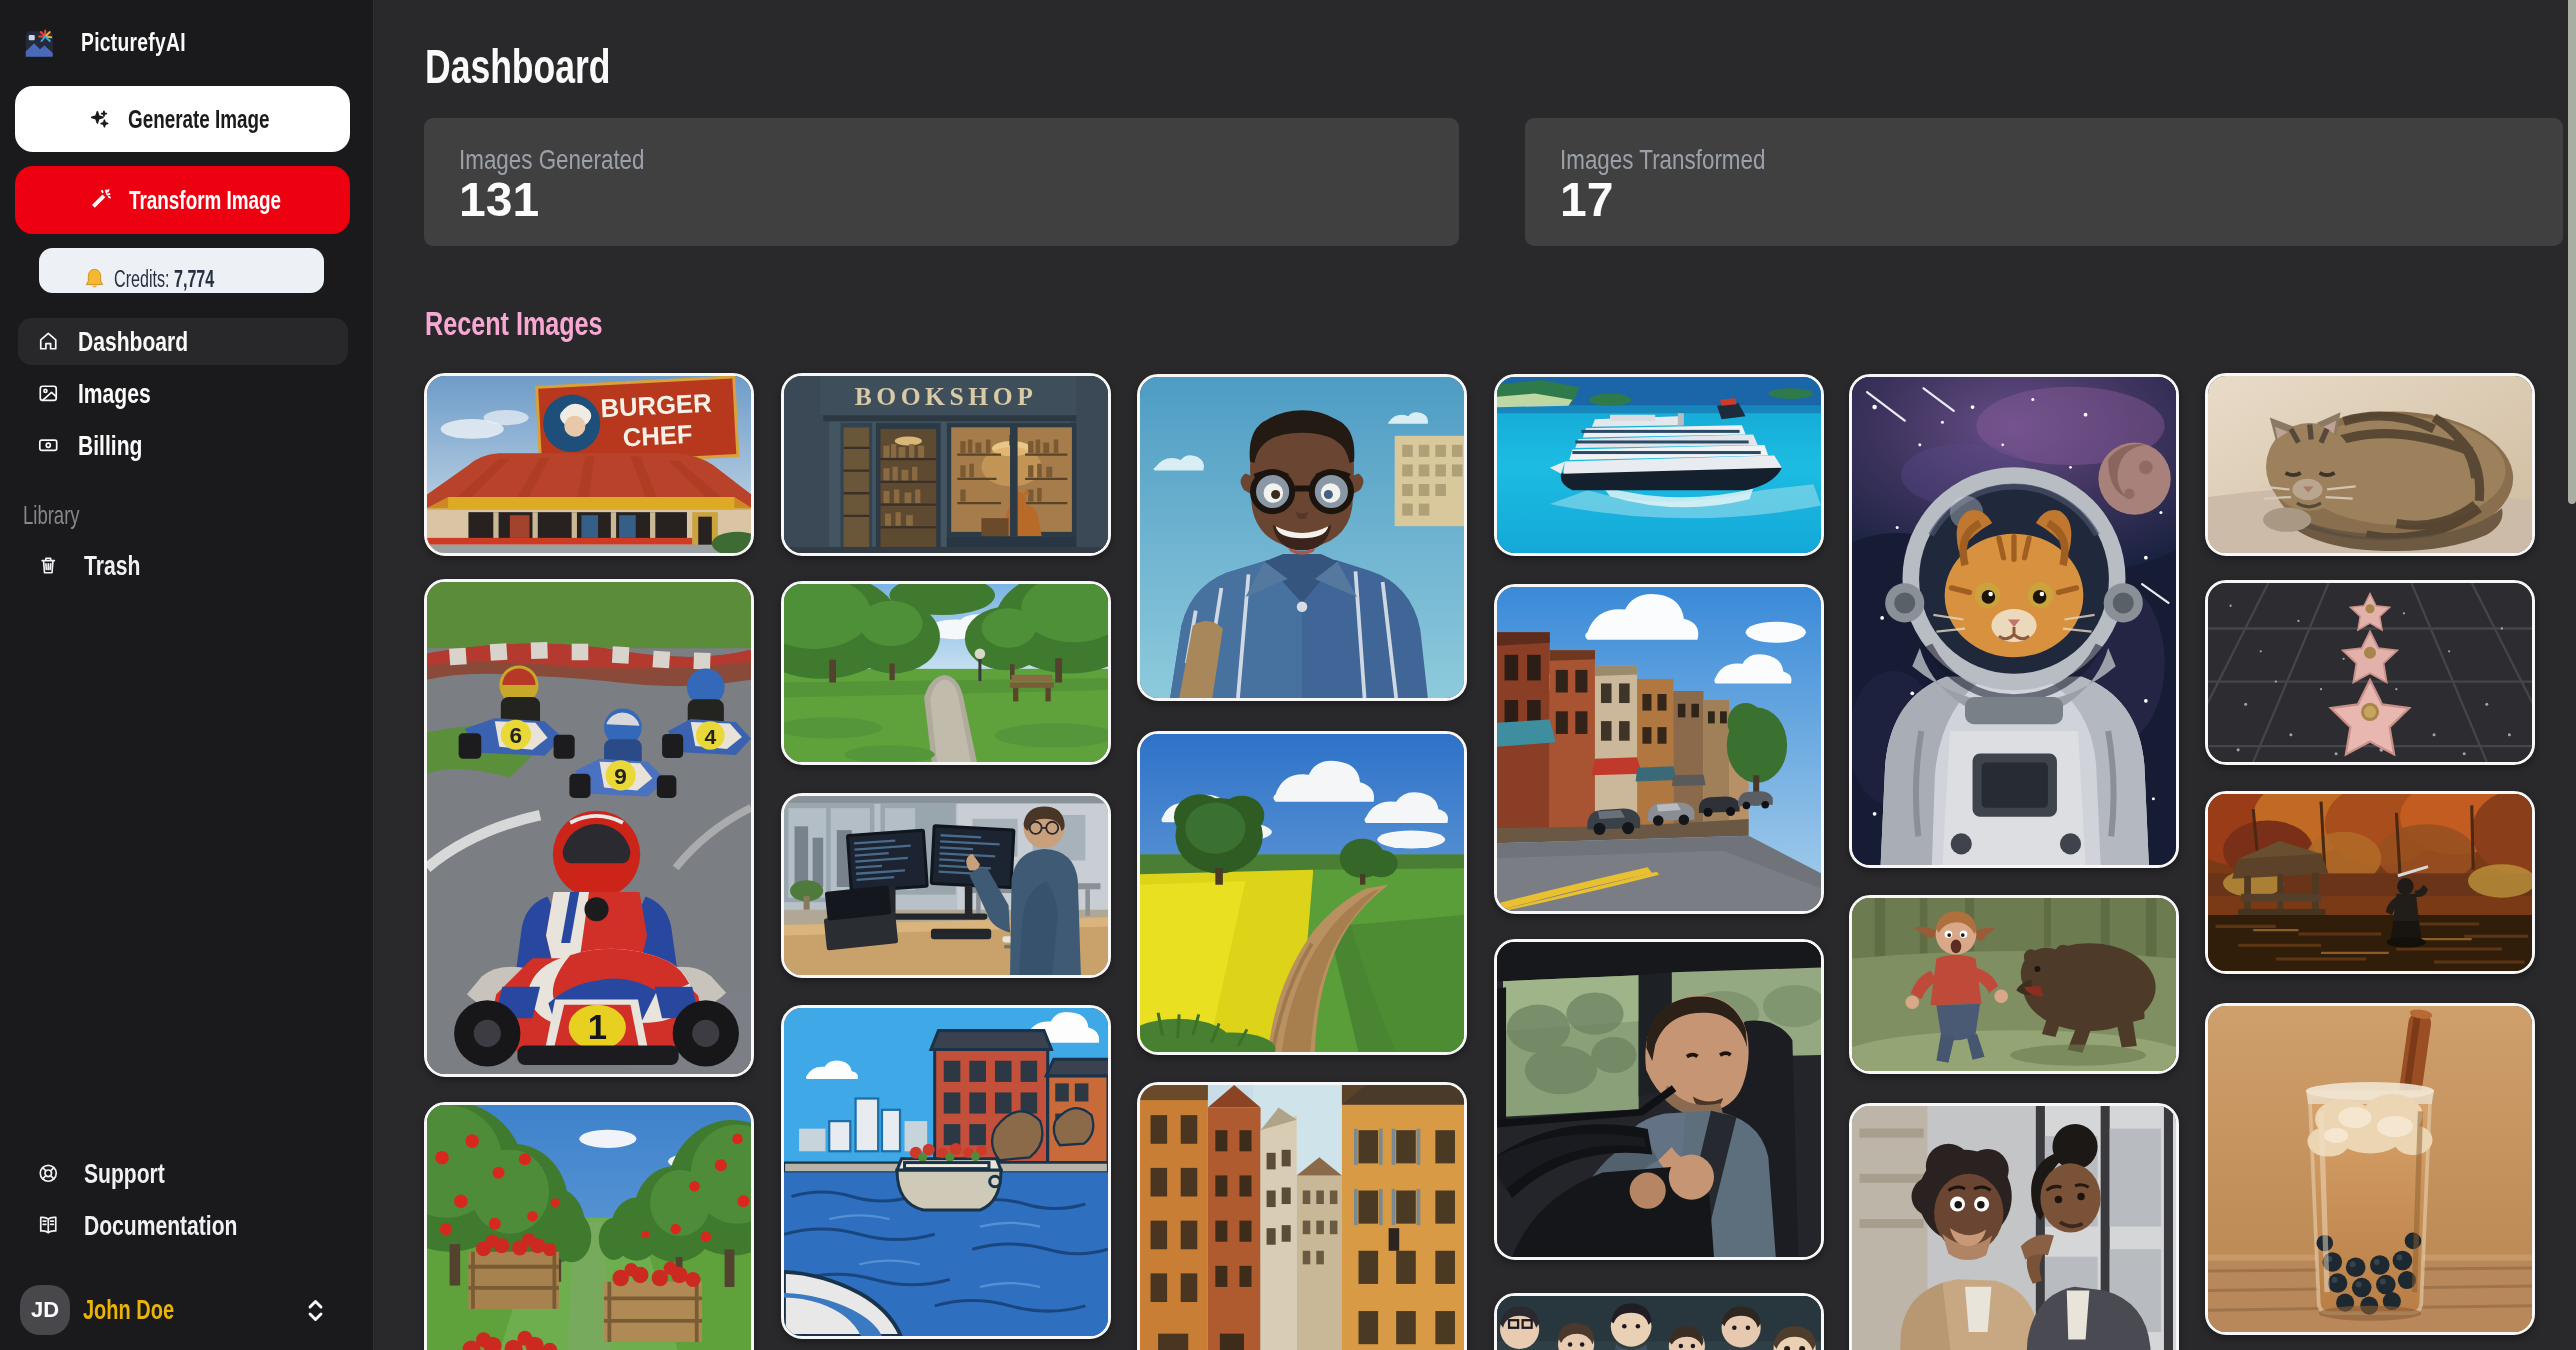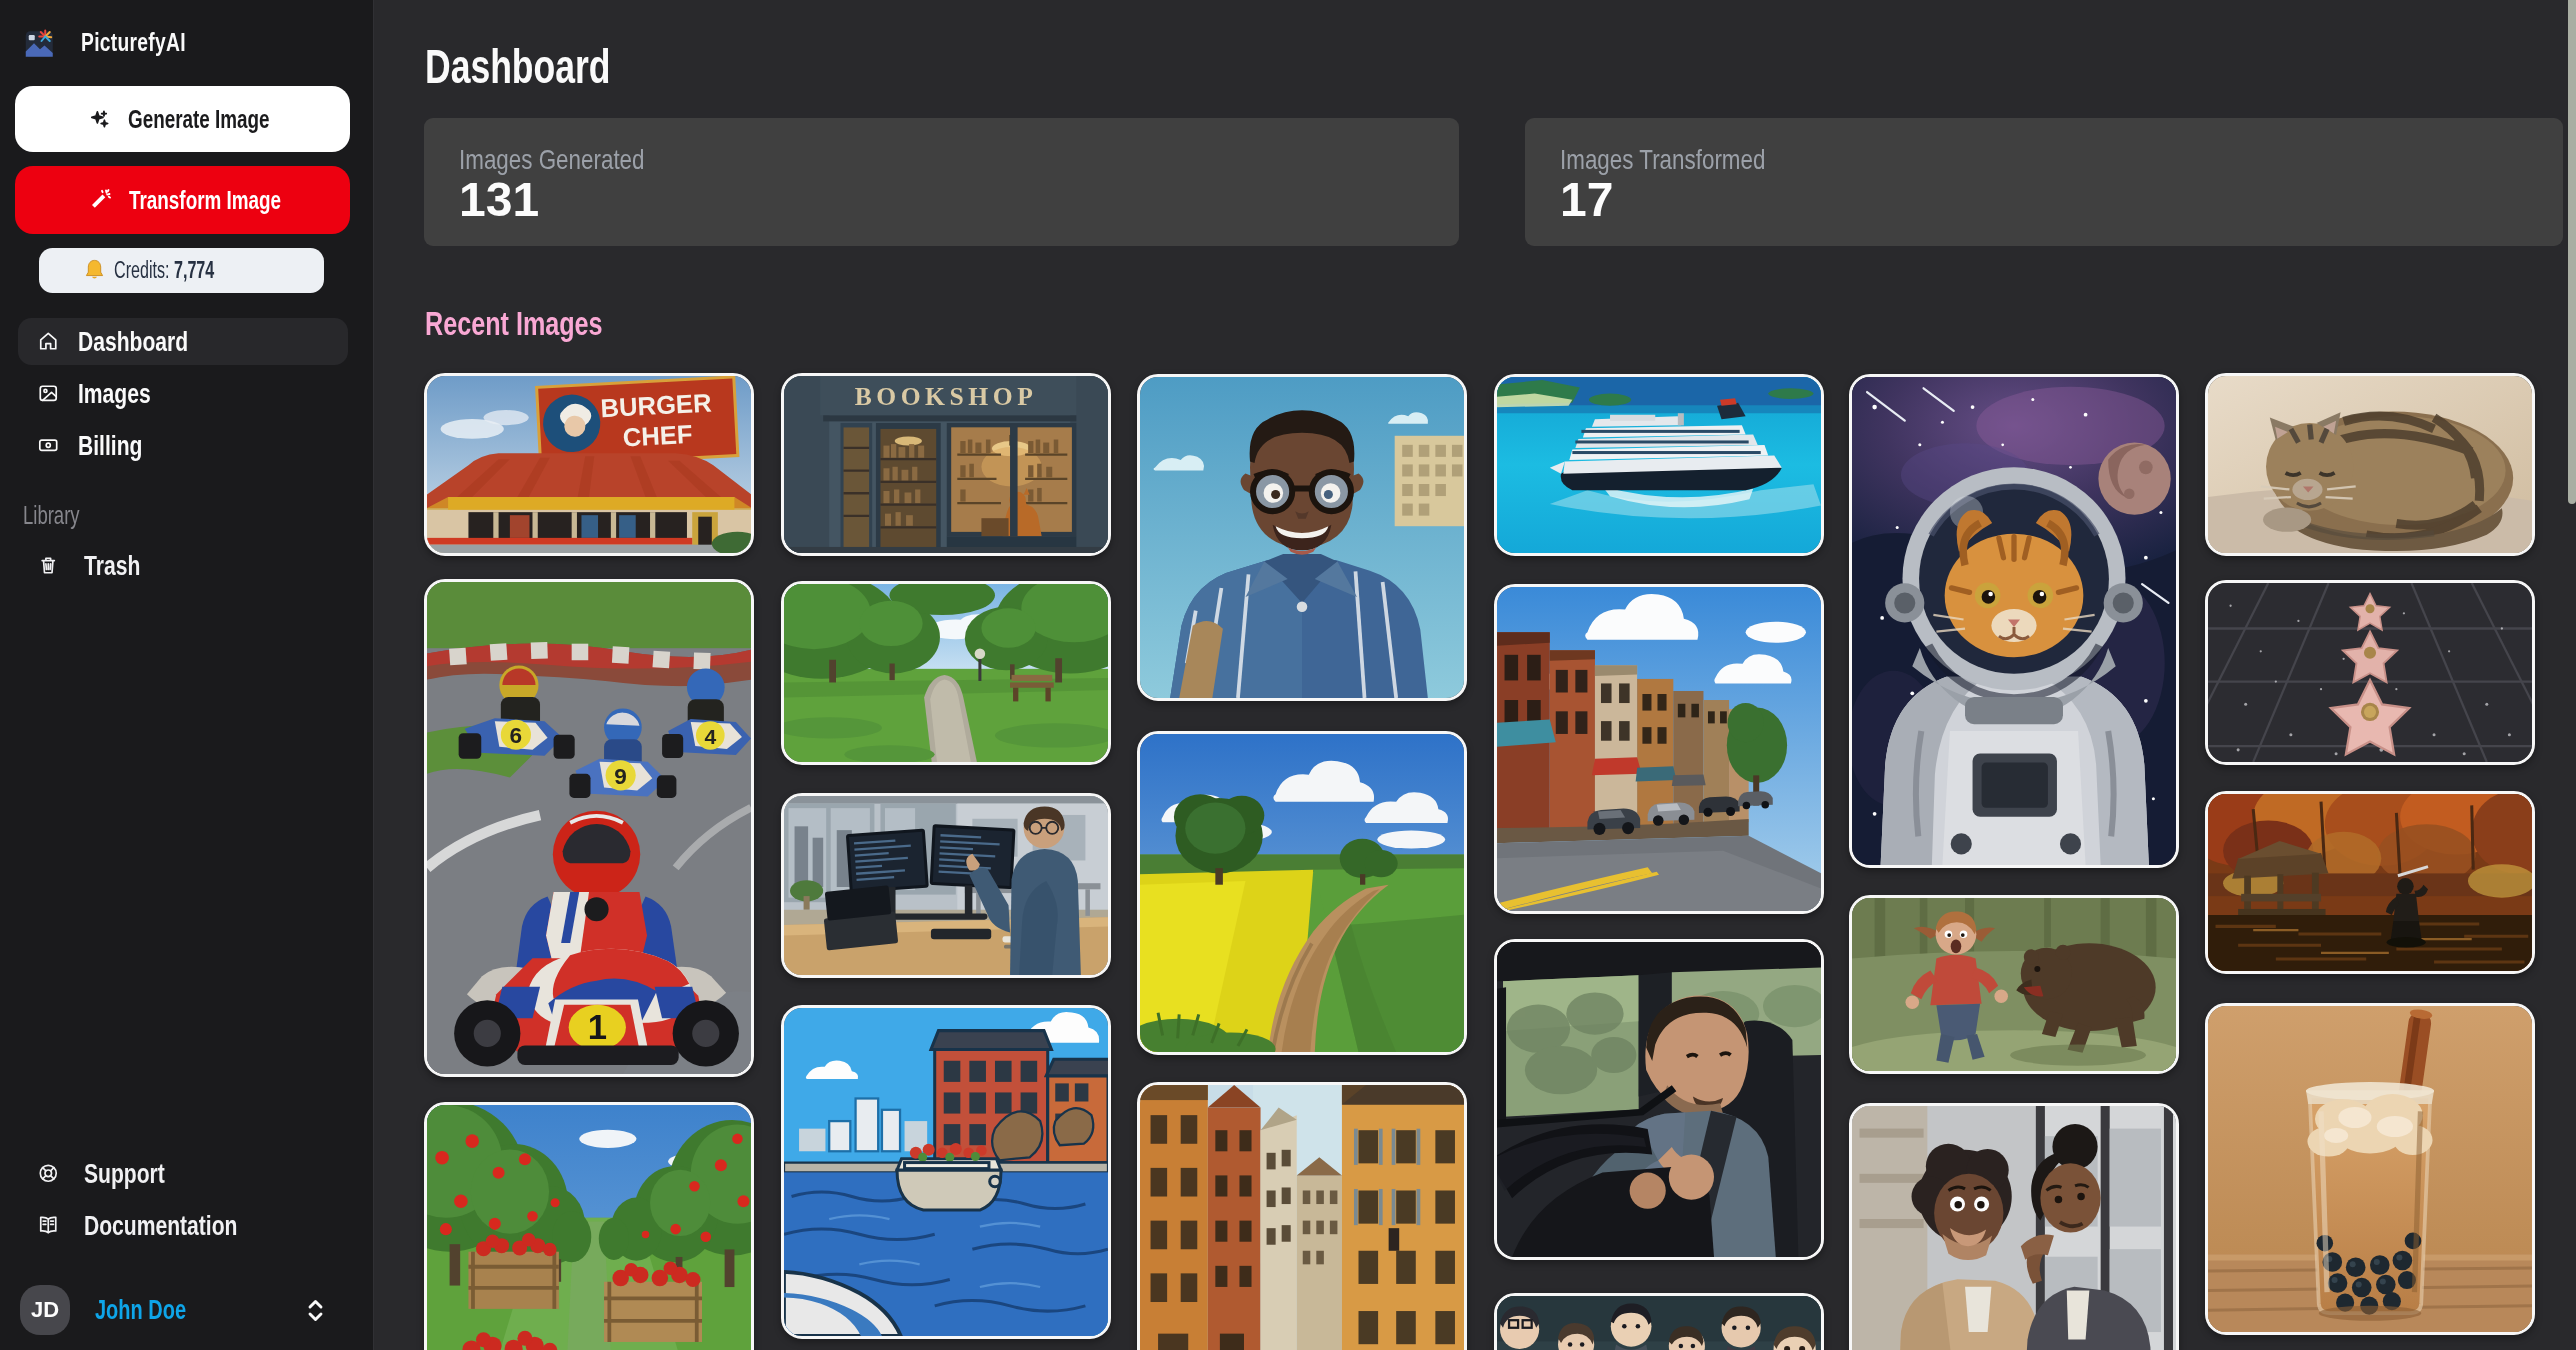--- a/index.html
+++ b/index.html
@@ -7,30 +7,30 @@
 body { background:#29292c; font-family:"Liberation Sans", sans-serif; position:relative; }
 .tx { display:inline-block; transform:scaleX(0.74); transform-origin:left center; white-space:nowrap; }
 .txl { display:inline-block; transform:scaleX(0.80); transform-origin:left center; white-space:nowrap; }
 
 #sidebar { position:absolute; left:0; top:0; width:374px; height:1350px; background:#1a1a1c; border-right:1.5px solid #303034; }
 #logo { position:absolute; left:25px; top:29px; width:28.5px; height:28.5px; }
 #brand { position:absolute; left:81px; top:27px; font-size:26px; font-weight:bold; color:#fafafa; letter-spacing:0.4px; }
 .btn { position:absolute; left:15px; width:335px; border-radius:18px; display:flex; align-items:center; justify-content:flex-start; padding-left:73px; gap:17px; font-weight:600; }
 #btn-gen { top:86px; height:66px; background:#ffffff; color:#1b1b1d; font-size:25.5px; }
 #btn-tr { top:166px; height:68px; background:#ed0010; color:#ffffff; font-size:25.5px; }
-#credits { position:absolute; left:39px; top:248px; width:285px; height:45px; background:#edf0f4; border-radius:13.5px; display:flex; align-items:center; justify-content:flex-start; padding-left:42px; gap:6px; font-size:24px; color:#273142; }
+#credits { position:absolute; left:39px; top:248px; width:285px; height:45px; background:#edf0f4; border-radius:13.5px; display:flex; align-items:flex-end; justify-content:flex-start; padding-left:42px; gap:6px; font-size:24px; color:#273142; }
 #credits b { font-weight:bold; }
 .nav { position:absolute; left:18px; width:330px; height:47px; border-radius:13.5px; display:flex; align-items:center; gap:18px; padding-left:19px; color:#fafafa; font-size:28.5px; font-weight:600; }
 .nav svg { flex:0 0 auto; }
 .nav.active { background:#28282b; }
 #lib-label { position:absolute; left:22.5px; top:501px; font-size:25px; color:#86868c; }
 .navb { position:absolute; left:18px; width:330px; height:47px; display:flex; align-items:center; gap:24px; padding-left:19px; color:#f1f1f3; font-size:28.5px; font-weight:600; }
 #user { position:absolute; left:20px; top:1284px; width:333px; height:52px; display:flex; align-items:center; }
 #avatar { width:50px; height:50px; border-radius:20px; background:#47474c; color:#fdfdfd; display:flex; align-items:center; justify-content:center; font-size:22px; font-weight:600; }
-#uname { margin-left:25px; color:#0ea5e9; font-size:27px; font-weight:600; flex:1; }
+#uname { margin-left:13px; color:#eab308; font-size:27px; font-weight:600; flex:1; }
 
 #main { position:absolute; left:375px; top:0; width:2201px; height:1350px; }
 h1 { position:absolute; left:50px; top:39px; font-size:48px; font-weight:bold; color:#fafafa; }
 .stat { position:absolute; top:118px; height:128px; background:#404040; border-radius:9px; }
 #stat1 { left:49px; width:1035px; }
 #stat2 { left:1150px; width:1038px; }
 .stat .lbl { position:absolute; left:35px; top:26px; font-size:28px; color:#9ca1a9; }
 .stat .val { position:absolute; left:35px; top:54px; font-size:48px; font-weight:bold; color:#fcfcfc; }
 h2 { position:absolute; left:50px; top:304px; font-size:34px; font-weight:bold; color:#f9a8d4; }
 

